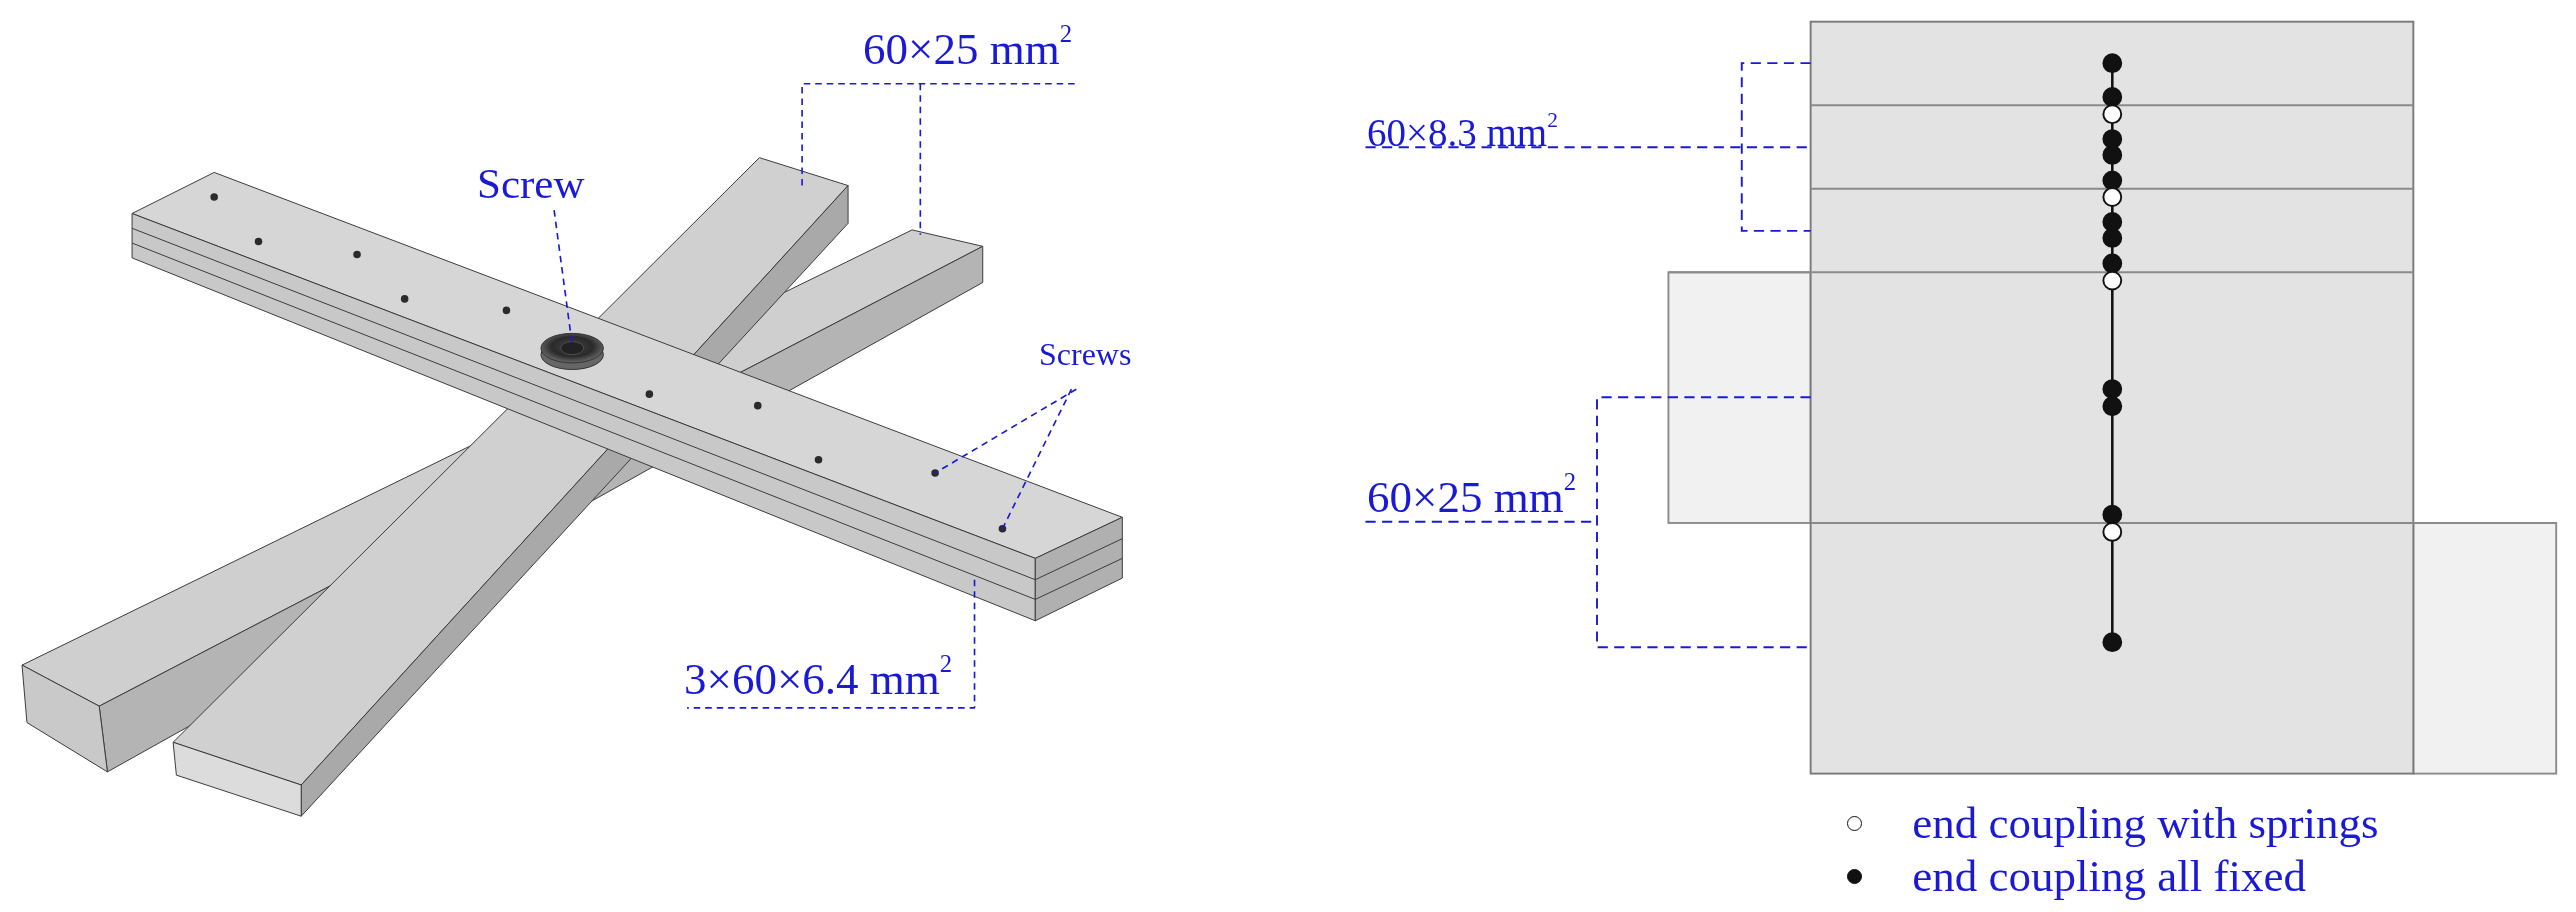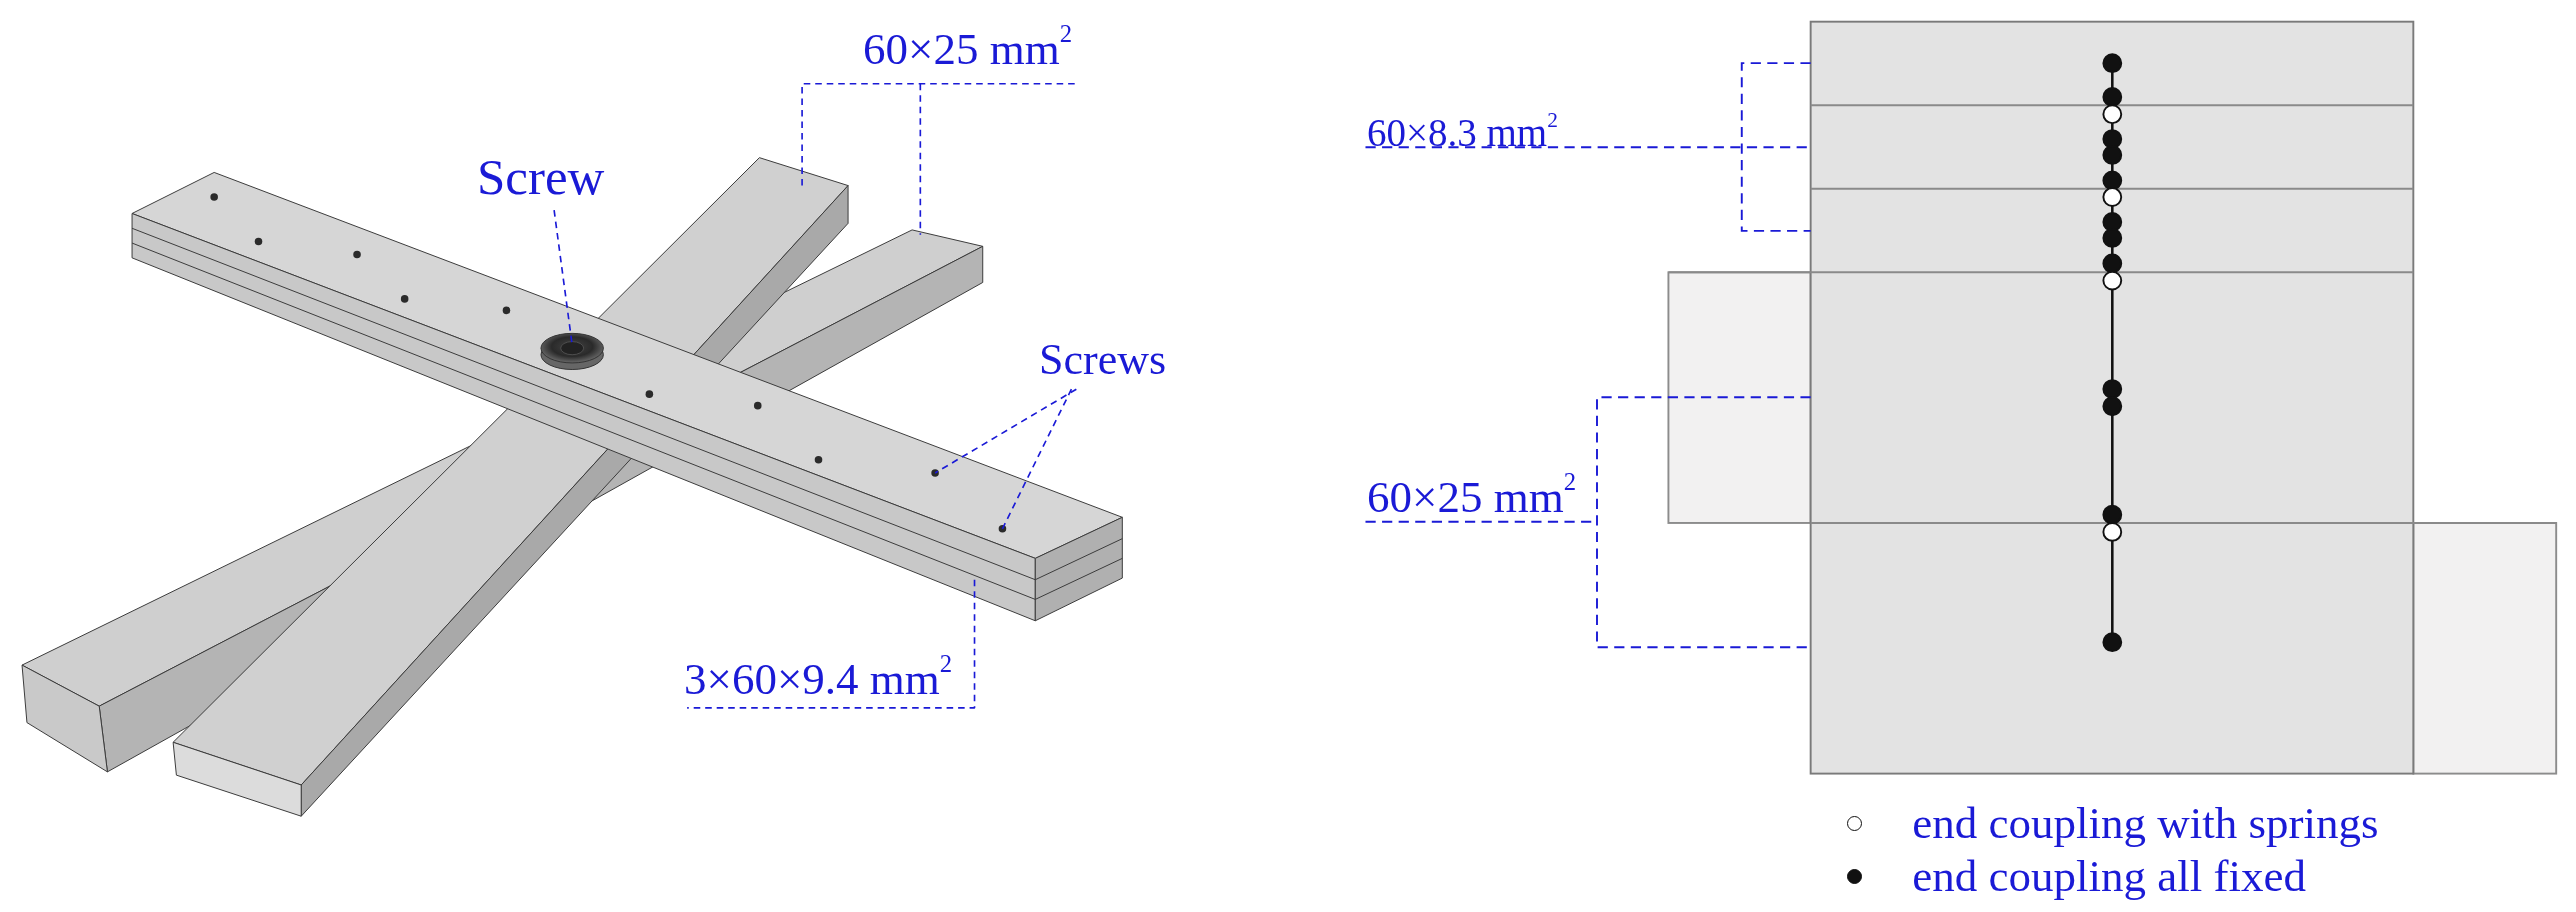--- a/index.html
+++ b/index.html
@@ -130,28 +130,28 @@
       <line x1="2140" y1="231" x2="2838" y2="231"></line>
       <polyline points="2838,623 2503,623 2503,1015 2838,1015"></polyline>
       <line x1="2140" y1="818" x2="2503" y2="818"></line>
     </g>
   </g>
 </svg>
 
 <div class="lbl" style="left:863px; top:27px; font-size:45px;">
   <span>60×25 mm</span><sup>2</sup>
 </div>
-<div class="lbl" style="left:477px; top:152px; font-size:51px;">
+<div class="lbl" style="left:477px; top:162px; font-size:43px;">
   <span>Screw</span>
 </div>
-<div class="lbl" style="left:1039px; top:338px; font-size:44px;">
+<div class="lbl" style="left:1039px; top:338px; font-size:32px;">
   <span>Screws</span>
 </div>
 <div class="lbl" style="left:684px; top:657px; font-size:45px;">
-  <span>3×60×9.4 mm</span><sup>2</sup>
+  <span>3×60×6.4 mm</span><sup>2</sup>
 </div>
 <div class="lbl" style="left:1367px; top:113px; font-size:39px;text-align:center;">
   <span>60×8.3 mm</span><sup>2</sup>
 </div>
 <div class="lbl" style="left:1367px; top:475px; font-size:45px;">
   <span>60×25 mm</span><sup>2</sup>
 </div>
 
 <div>
   <div class="legend-row" style="left:1847px; top:801px;">

